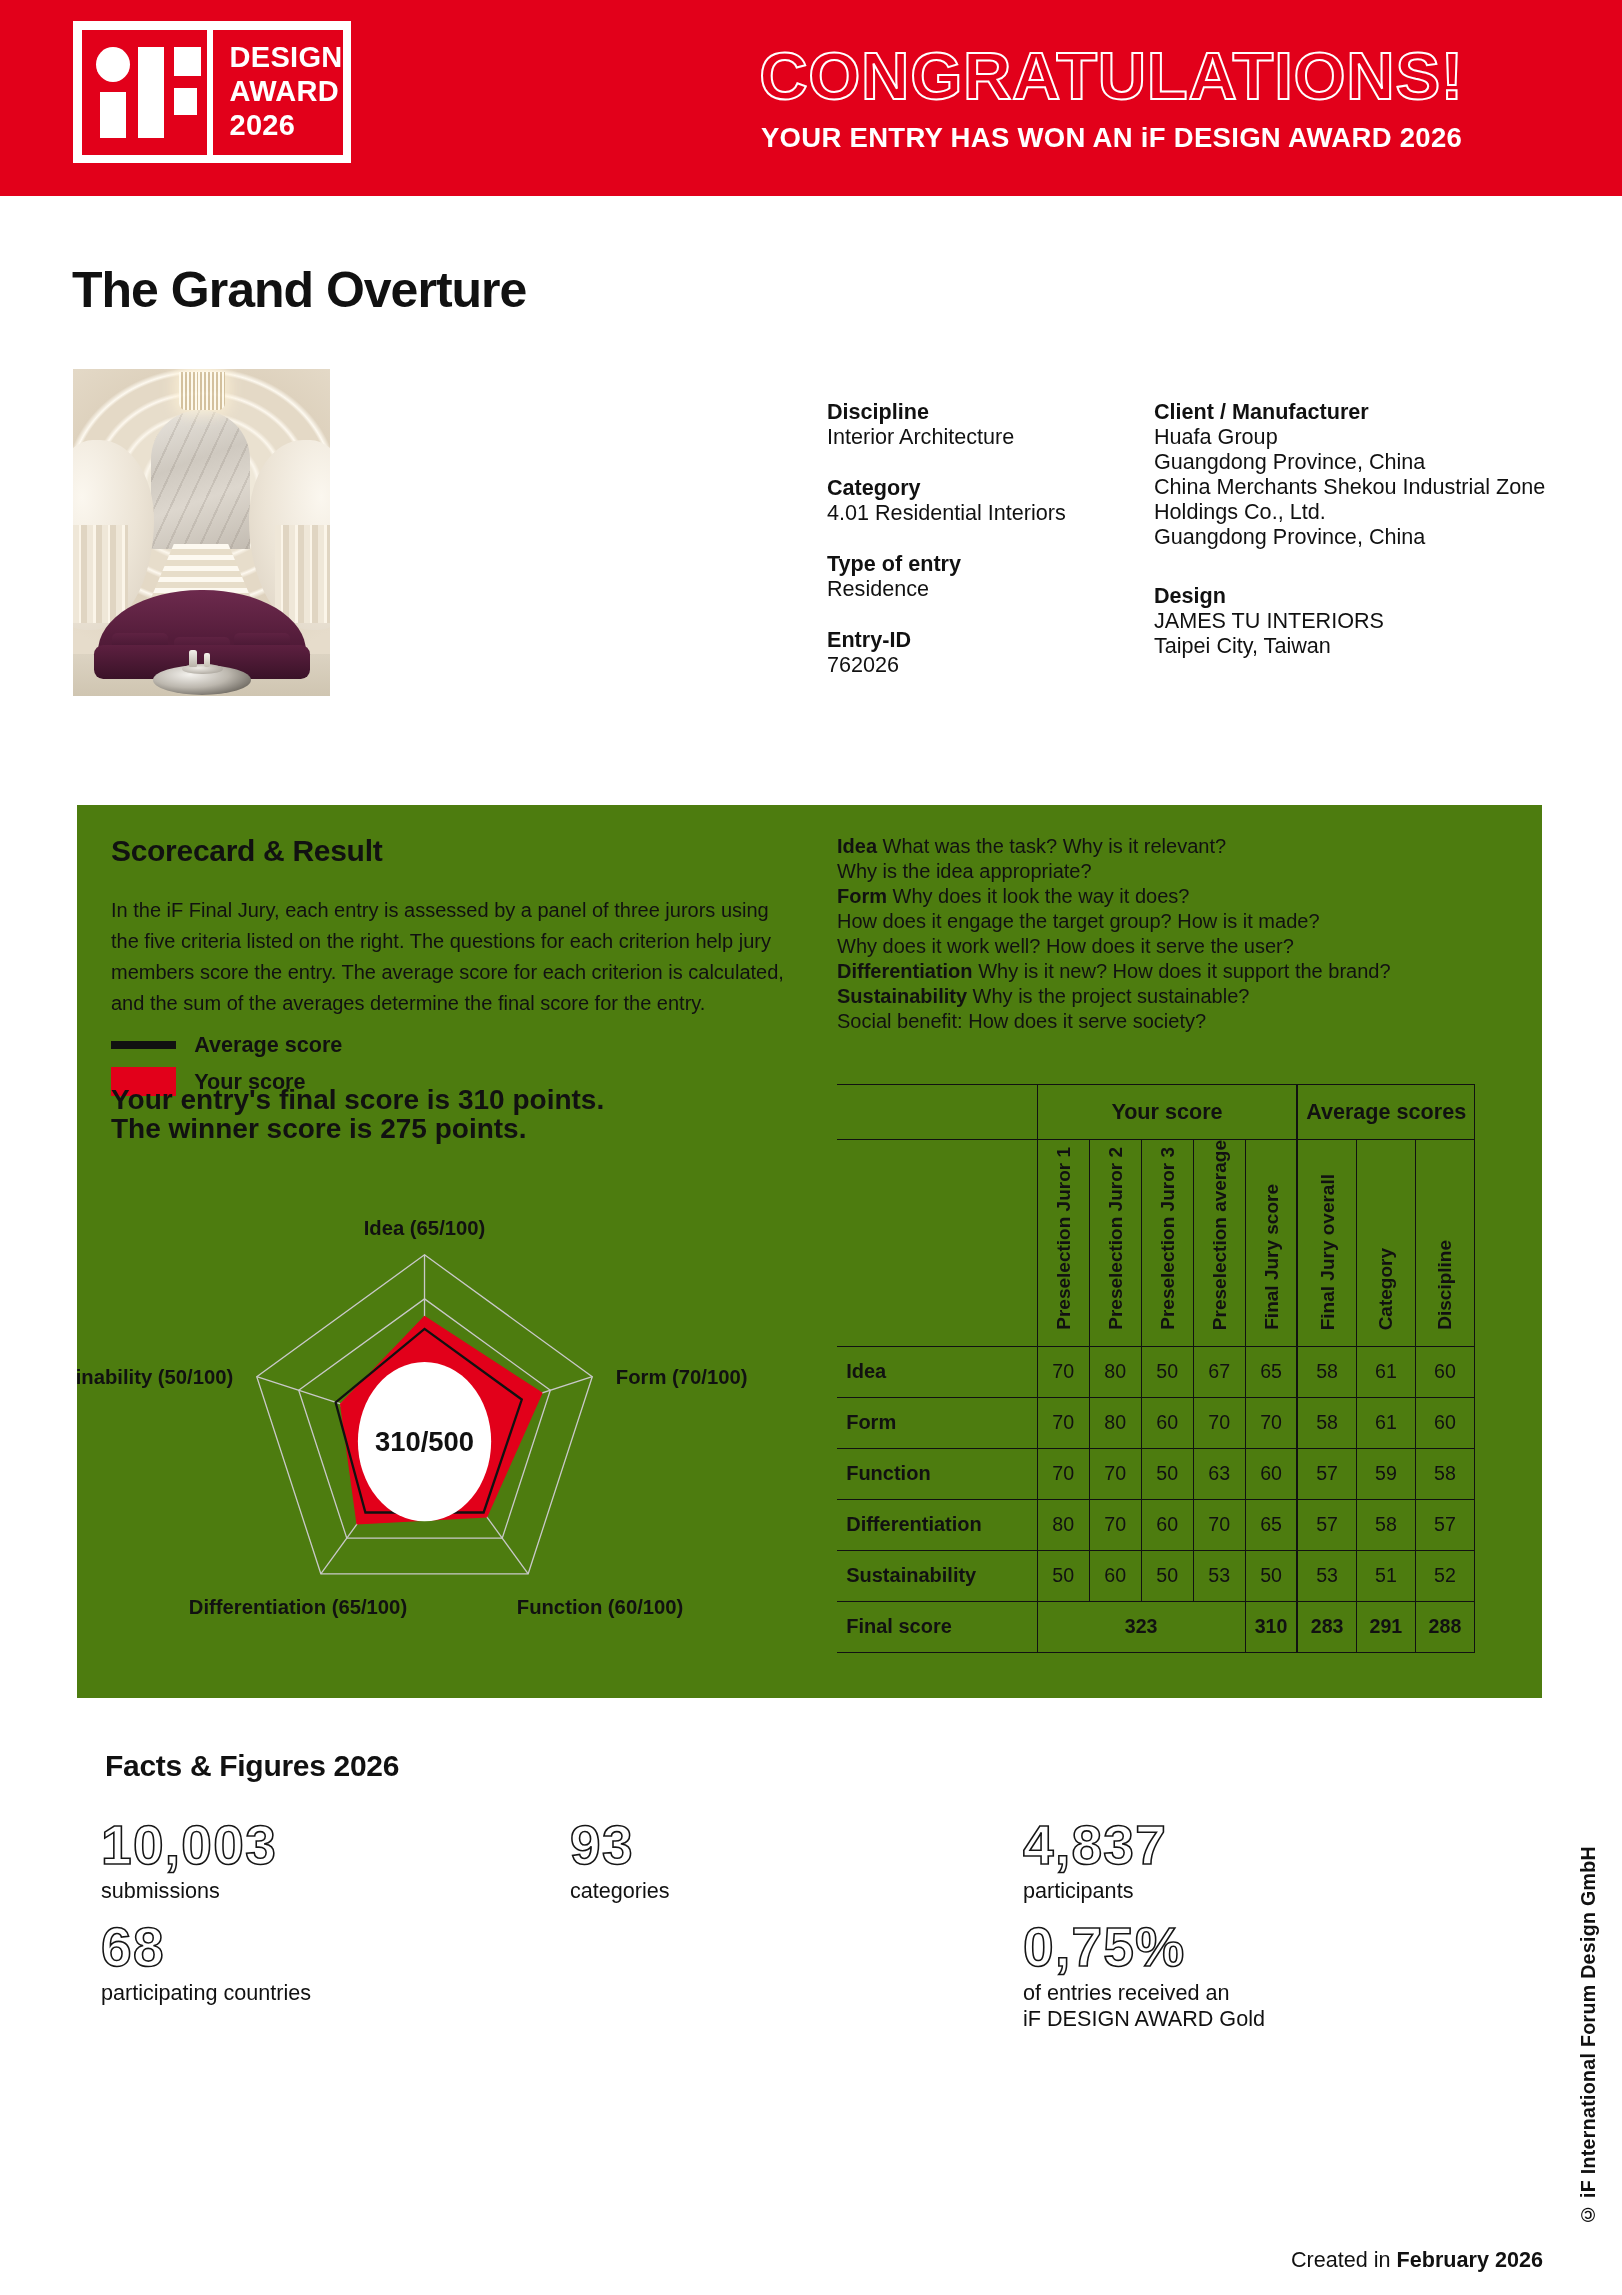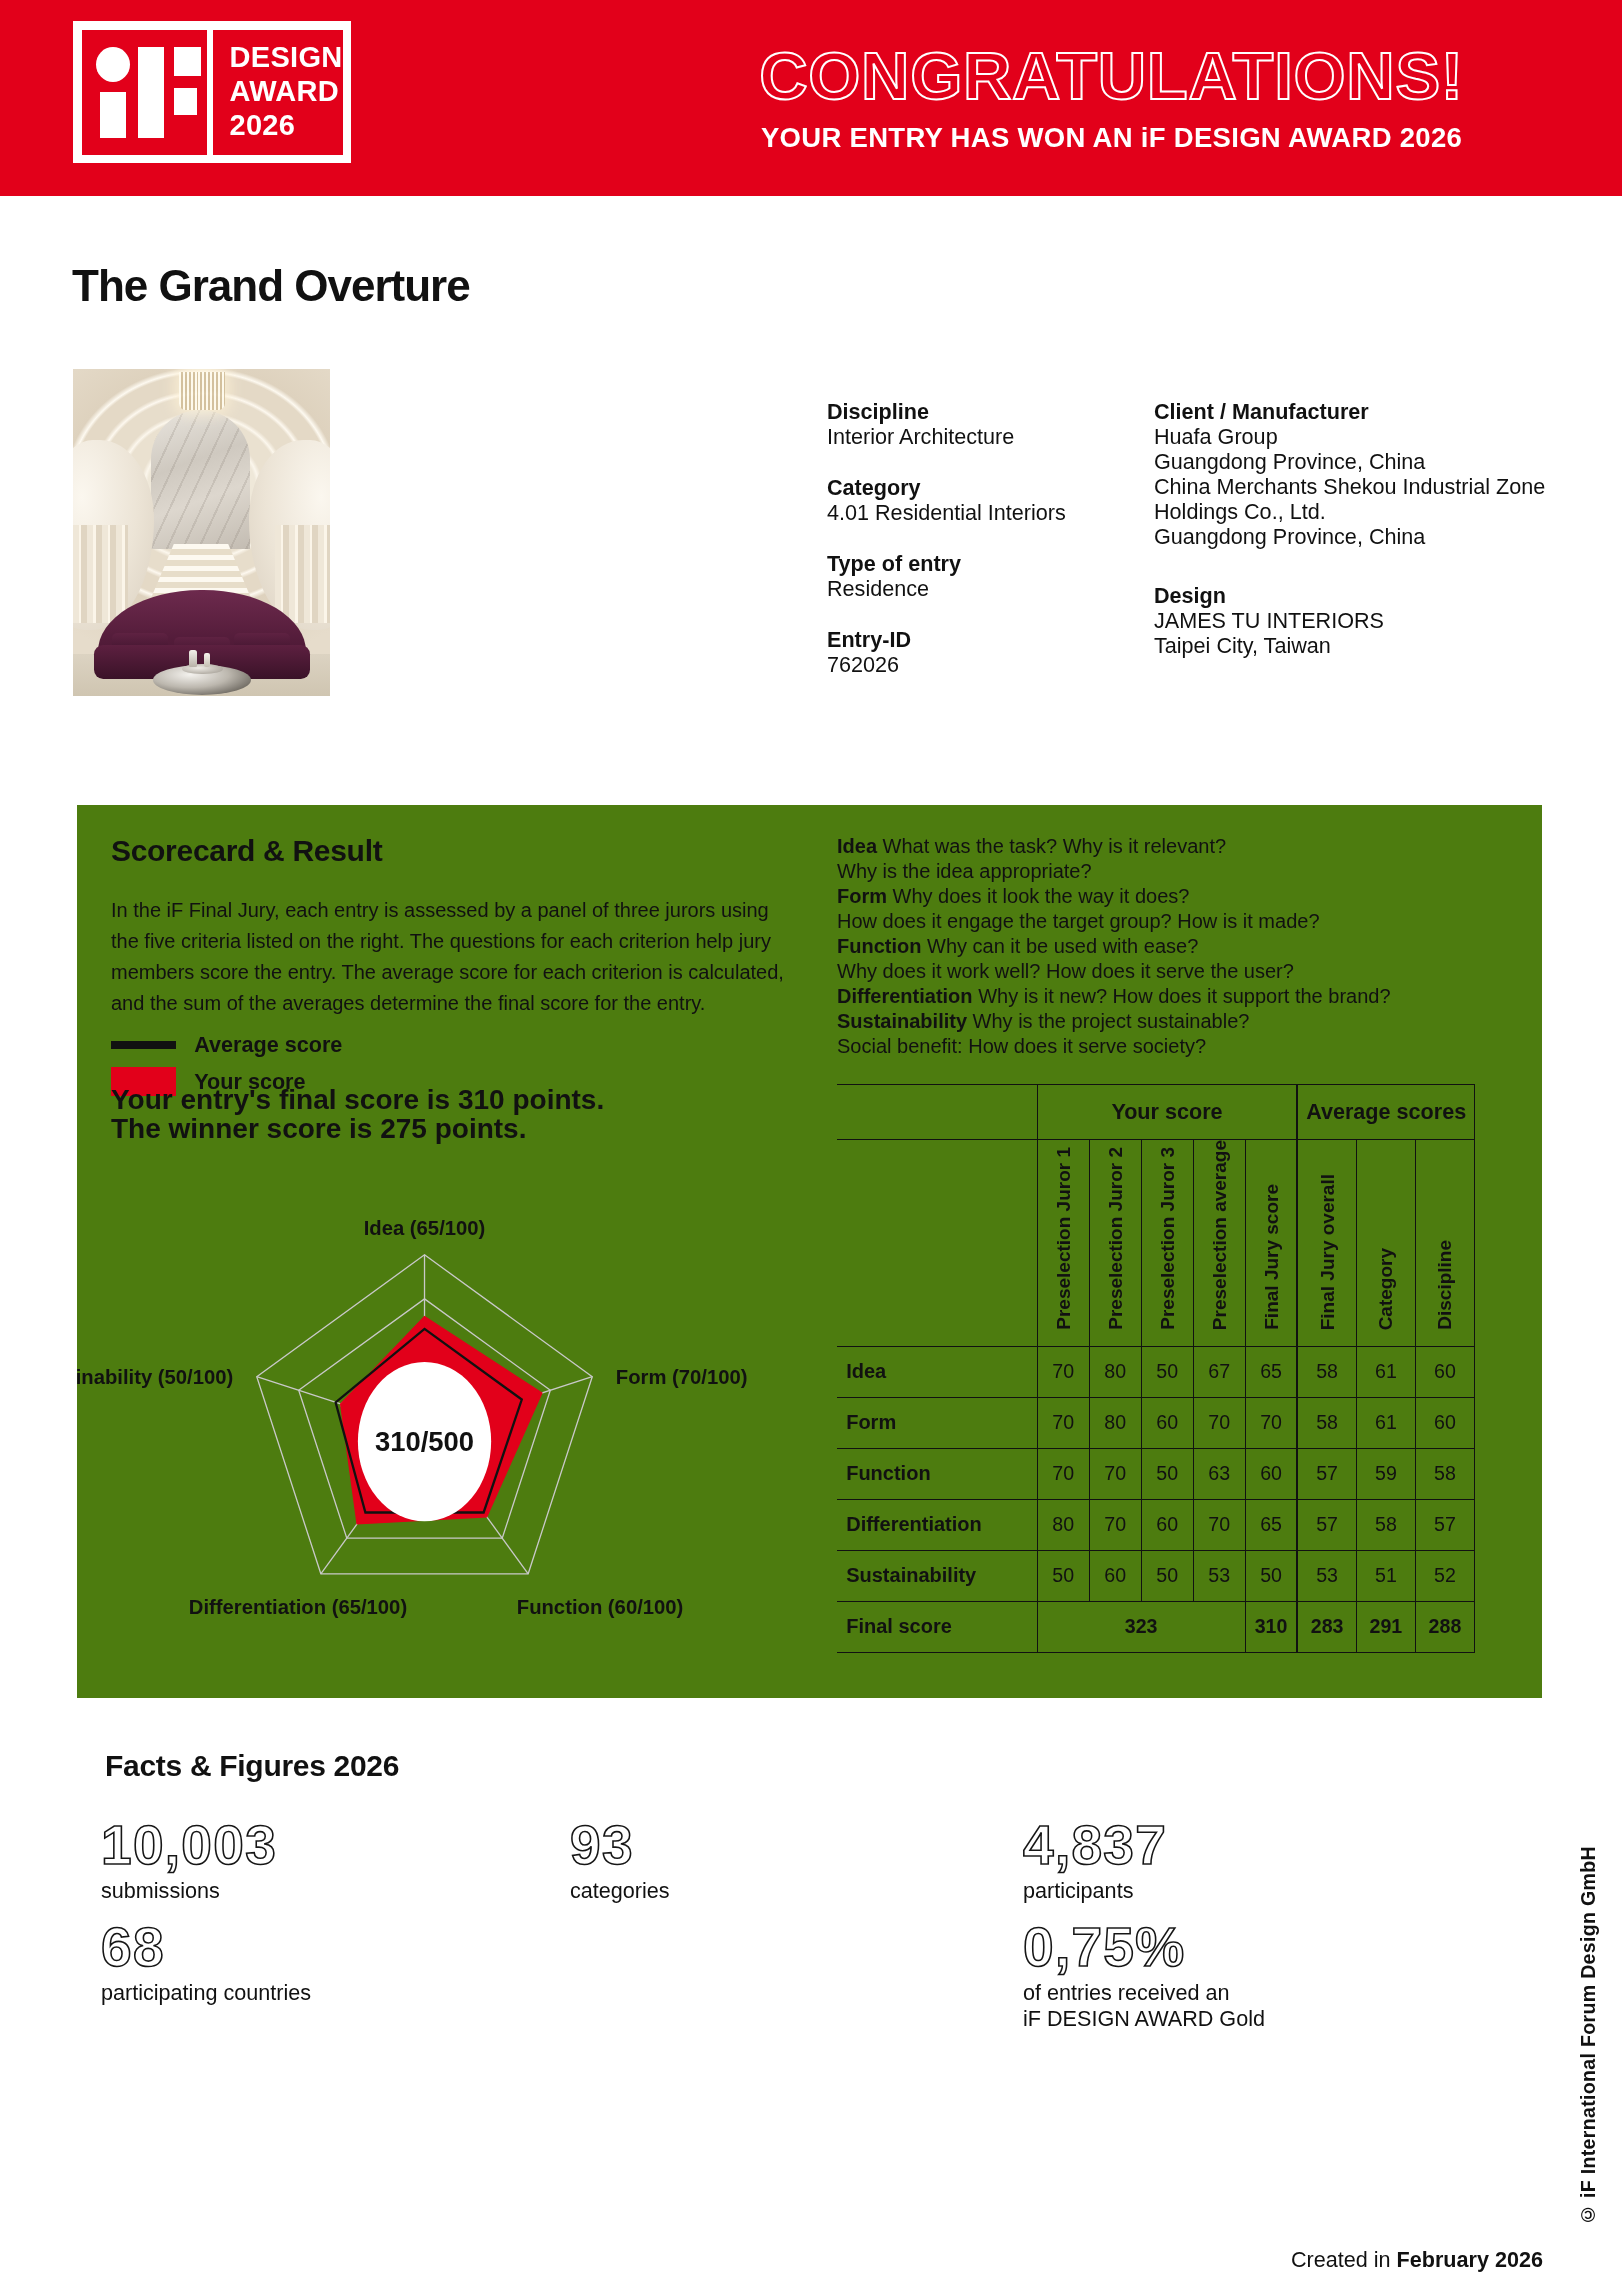--- a/index.html
+++ b/index.html
@@ -20,21 +20,21 @@
   .ifg-dot{left:14.4px;top:17px;width:34px;height:35px;border-radius:50%;}
   .ifg-istem{left:18.3px;top:62px;width:26px;height:46px;}
   .ifg-fstem{left:56px;top:17px;width:26px;height:91px;}
   .ifg-ftop{left:92px;top:17px;width:27.5px;height:29px;}
   .ifg-fmid{left:92px;top:58px;width:23.5px;height:27.5px;}
   .congrats{position:absolute;left:680px;top:41px;width:863px;text-align:center;}
   .congrats-title{font-size:67px;font-weight:bold;line-height:1.05;letter-spacing:0.7px;
     color:transparent;-webkit-text-stroke:2px #ffffff;}
   .congrats-sub{margin-top:10.5px;font-size:27.5px;font-weight:bold;color:#fff;letter-spacing:0.3px;}
   
-  .entry-title{position:absolute;left:72px;top:261px;font-size:44px;font-weight:bold;letter-spacing:-1px;}
+  .entry-title{position:absolute;left:72px;top:261px;font-size:50px;font-weight:bold;letter-spacing:-1px;}
   .detail-col{position:absolute;top:399px;font-size:21.6px;line-height:25px;}
   .detail-col.left{left:827px;width:307px;}
   .detail-col.right{left:1154px;width:392px;}
   .detail-group{margin-bottom:26px;}
   .detail-group.gap-lg{margin-top:34px;}
   .detail-label{font-weight:bold;}
   
   .photo{position:absolute;left:73px;top:369px;width:257px;height:327px;overflow:hidden;background:#efe8da;}
   .ph-arches{position:absolute;left:-39px;top:-26px;width:335px;height:314px;
     background:radial-gradient(ellipse 62% 58% at 50% 46%,
@@ -253,21 +253,20 @@
           <text x="338.2979818810323" y="618.4345884812358" text-anchor="middle" font-size="31" font-weight="bold" fill="#111">Differentiation (65/100)</text>
           <text x="239.21474060030857" y="265.5654115187641" text-anchor="end" font-size="31" font-weight="bold" fill="#111">Sustainability (50/100)</text>
         </svg>
     </div>
 
     <div class="criteria">
       <div class="crit"><b>Idea</b><span>What was the task? Why is it relevant?</span></div>
       <div class="crit"><b></b><span>Why is the idea appropriate?</span></div>
       <div class="crit"><b>Form</b><span>Why does it look the way it does?</span></div>
       <div class="crit"><b></b><span>How does it engage the target group? How is it made?</span></div>
-      <div class="crit"><b>Function</b><span>Why can it be used with ease?</span></div>
       <div class="crit"><b></b><span>Why does it work well? How does it serve the user?</span></div>
       <div class="crit"><b>Differentiation</b><span>Why is it new? How does it support the brand?</span></div>
       <div class="crit"><b>Sustainability</b><span>Why is the project sustainable?</span></div>
       <div class="crit"><b></b><span>Social benefit: How does it serve society?</span></div>
     </div>
 
     <table class="score-table">
       <colgroup>
         <col style="width:200px">
           <col style="width:52px">

